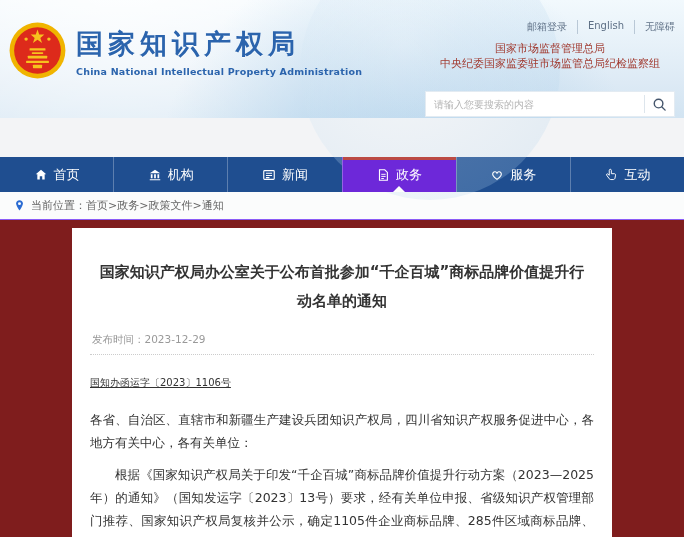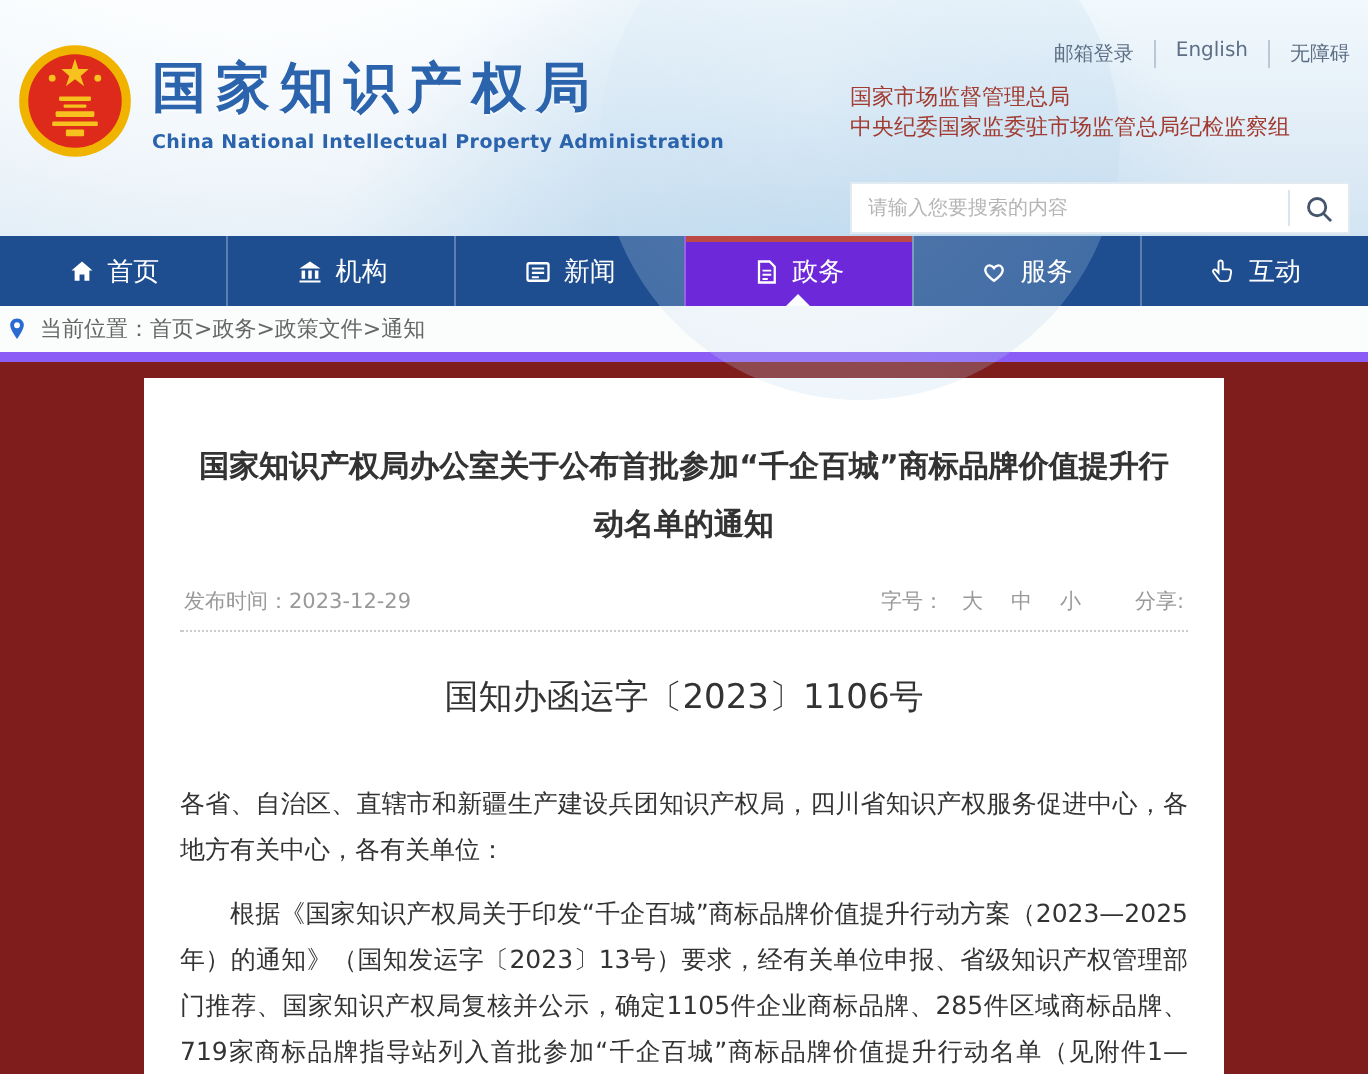--- a/index.html
+++ b/index.html
@@ -20,62 +20,62 @@
   .emblem { position:absolute; left:9px; top:22px; width:57px; height:57px; }
   .logo-text { position:absolute; left:76px; top:26px; }
   .logo-title { font-size:27px; font-weight:bold; color:#2b64ad; letter-spacing:5px;
     text-shadow:0 1px 0 rgba(255,255,255,.6); }
   .logo-sub { font-size:9.5px; font-weight:bold; color:#2b64ad; margin-top:4px; letter-spacing:.2px; }
 
   .head-right { position:absolute; right:9px; top:20px; width:250px; }
   .top-links { display:flex; justify-content:flex-end; font-size:10px; color:#5d6f85; }
   .top-links span { padding:0 10px; border-right:1px solid #b9c8d6; cursor:pointer; }
   .top-links span:last-child { border-right:none; padding-right:0; }
-  .org-lines { margin-top:7px; font-size:11px; color:#a13a30; line-height:15px; text-align:left; }
+  .org-lines { margin-top:7px; font-size:11px; color:#a13a30; line-height:15px; text-align:center; }
   .org-lines div { cursor:pointer; }
   .searchbar { margin-top:20px; height:26px; background:#fff; border:1px solid #e3ebf2;
     display:flex; align-items:center; }
   .searchbar input { flex:1; border:none; outline:none; font-size:10px; color:#333;
     padding:0 8px; font-family:"DejaVu Sans", sans-serif; background:transparent; }
   .searchbar input::placeholder { color:#b5b5b5; }
   .search-btn { width:30px; height:18px; border-left:1px solid #dde5ec; display:flex;
     align-items:center; justify-content:center; cursor:pointer; }
 
   
-  .nav { height:35px; background:#1f4e90; display:flex; }
+  .nav { height:35px; background:#1f4e90; display:flex;margin-top:39px; }
   .nav-item { position:relative; flex:1; display:flex; align-items:center; justify-content:center;
     gap:6px; color:#fff; font-size:13px; cursor:pointer; border-left:1px solid rgba(255,255,255,.28); }
   .nav-item:first-child { border-left:none; }
   .nav-item.active { background:#6d28d9; }
   .nav-item.active::before { content:""; position:absolute; top:0; left:0; right:0; height:3px;
     background:#bb4a44; }
   .nav-item.active::after { content:""; position:absolute; bottom:0; left:50%;
     margin-left:-6px; border-left:6px solid transparent; border-right:6px solid transparent;
     border-bottom:6px solid #fdfdfd; }
   .nav-icon { display:flex; }
 
   
-  .crumb { height:28px; background:#fbfcfc; border-bottom:5px solid #8b5cf6;
-    display:flex; align-items:center; padding-left:2px; font-size:11px; color:#666; }
+  .crumb { height:28px; background:#fbfcfc; border-bottom:1px solid #8b5cf6;
+    display:flex; align-items:center; padding-left:13px; font-size:11px; color:#666; }
   .crumb .pin { display:flex; margin-right:5px; }
 
   
   .main { height:376px; background:#7f1d1d; padding-top:8px; }
   .card { width:540px; margin:0 auto; background:#fff; height:368px; overflow:hidden;
     padding:30px 18px 0 18px; }
   .art-title { font-size:15px; font-weight:600; color:#333; text-align:center;
     line-height:29px; padding:0 8px; }
   .meta { margin-top:17px; display:flex; justify-content:space-between; align-items:center;
     font-size:10.5px; color:#999; padding:0 2px 7px 2px; border-bottom:1px dotted #ccc; }
   .meta-right { display:flex; align-items:center; gap:4px; }
   .meta-right .fs { padding:0 5px; cursor:pointer; color:#999; }
   .meta-right .share { margin-left:18px; }
-  .doc-no { margin-top:21px; text-align:center; font-size:17px; color:#333; }
+  .doc-no { margin-top:21px; text-align:left; font-size:10px; color:#333;text-decoration:underline; }
   .body-text p { font-size:12.5px; color:#333; line-height:23px; text-align:justify; }
-  .p-first { margin-top:30px; }
+  .p-first { margin-top:18px; }
   .p-indent { text-indent:2em; margin-top:9px; }
 </style>
 </head>
 <body>
 
 <div class="banner">
   <div class="globe"></div>
 
   <svg class="emblem" viewBox="0 0 100 100">
     <circle cx="50" cy="50" r="49" fill="#f0b400"></circle>
@@ -180,27 +180,20 @@
   <span>当前位置：</span>
   <span>首页&gt;政务&gt;政策文件&gt;通知</span>
 </div>
 
 <div class="main">
   <div class="card">
     <div class="art-title">国家知识产权局办公室关于公布首批参加“千企百城”商标品牌价值提升行动名单的通知</div>
 
     <div class="meta">
       <span>发布时间：2023-12-29</span>
-      <span class="meta-right">
-        <span>字号：</span>
-        <span class="fs">大</span>
-        <span class="fs">中</span>
-        <span class="fs">小</span>
-        <span class="share">分享:</span>
-      </span>
     </div>
 
     <div class="doc-no">国知办函运字〔2023〕1106号</div>
 
     <div class="body-text">
       <p class="p-first">各省、自治区、直辖市和新疆生产建设兵团知识产权局，四川省知识产权服务促进中心，各地方有关中心，各有关单位：</p>
       <p class="p-indent">根据《国家知识产权局关于印发“千企百城”商标品牌价值提升行动方案（2023—2025年）的通知》（国知发运字〔2023〕13号）要求，经有关单位申报、省级知识产权管理部门推荐、国家知识产权局复核并公示，确定1105件企业商标品牌、285件区域商标品牌、719家商标品牌指导站列入首批参加“千企百城”商标品牌价值提升行动名单（见附件1—3）。</p>
       <p class="p-indent">各地方知识产权管理部门要按照《“千企百城”商标品牌价值提升行动方案（2023—2025年）》要求，加大工作联系、指导、支持和宣传力度，引导参加行动的主体加强商标品牌建设，提升商标品牌价值，发挥引领示范作用，着力培育“千企千标”企业商标品牌价值提升范例，打造“百城百品”区域品牌发展高地，提升商标品牌指导站的专业能力和服务水平。国家知识产权局将加大对首批参加行动商标品牌和指导站的指导支持力度，开展宣传推广和成效评价，有效发挥商标品牌对经济高质量发展的引领和支撑作用。</p>
 
     </div>

